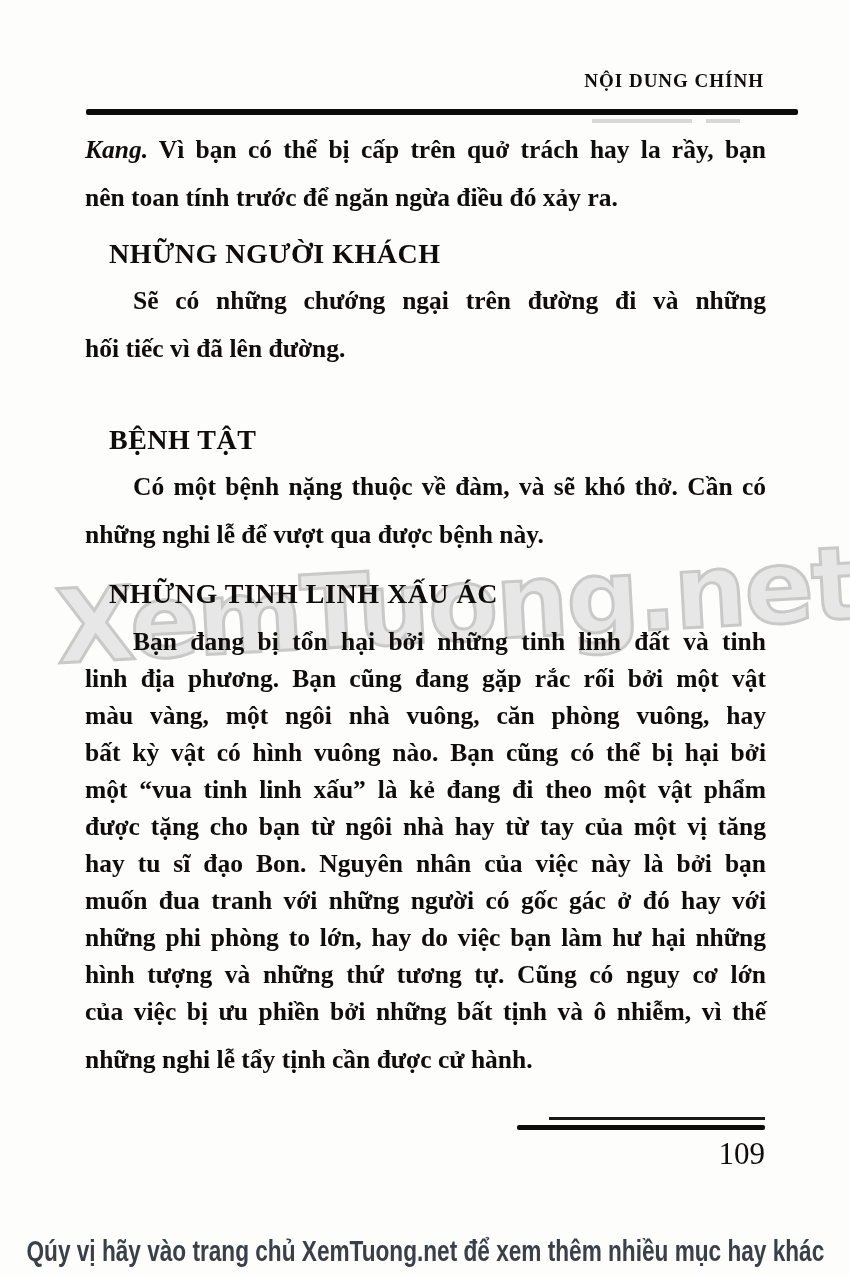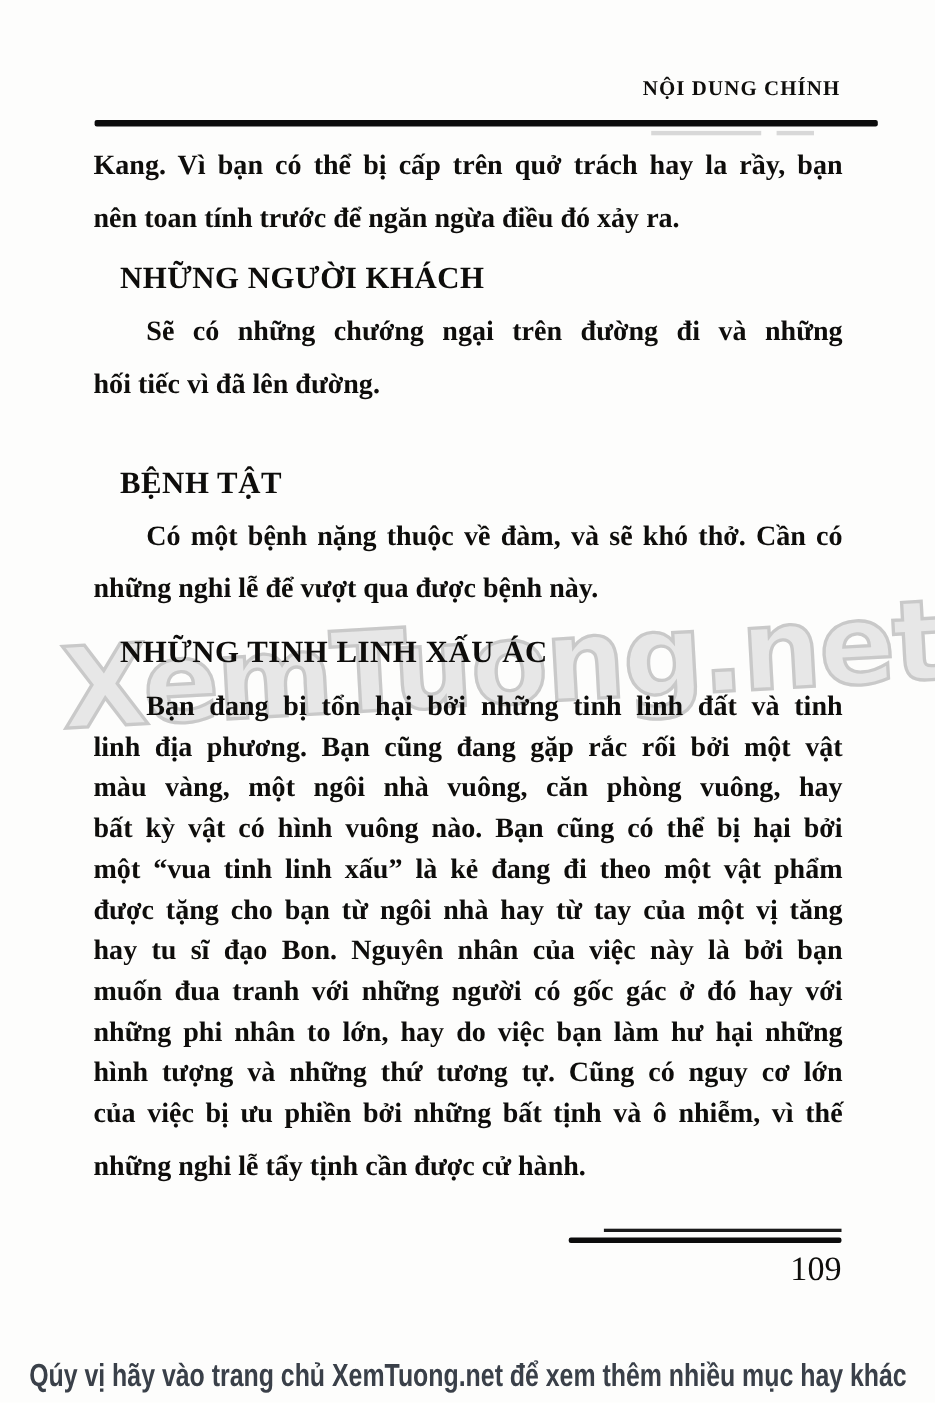--- a/index.html
+++ b/index.html
@@ -49,21 +49,21 @@
     text-align: justify; text-align-last: justify;
   }
   .bodyline.lastline { text-align-last: left; margin-top: 11px; }
   .bodyline.indent { padding-left: 48px; }
   .sec-heading {
     position: absolute; left: 85px; z-index: 2;
     font-size: 28px; font-weight: 700; letter-spacing: .5px;
     white-space: nowrap;
     margin-left: 24px;
   }
-  .italic { }
+  .italic { font-style: italic; }
   
   #pn-rule-thin {
     position: absolute; left: 549px; top: 1117px; width: 216px;
     height: 3px; background: #1a1a1a; z-index: 2;
   }
   #pn-rule-thick {
     position: absolute; left: 517px; top: 1125px; width: 248px;
     height: 5px; background: #0c0c0c; border-radius: 2px; z-index: 2;
   }
   #page-number {
@@ -116,21 +116,21 @@
   <div class="sec-heading" style="top:578px;">NHỮNG TINH LINH XẤU ÁC</div>
   <div class="textblock" style="top:623px;">
       <div class="bodyline indent">Bạn đang bị tổn hại bởi những tinh linh đất và tinh</div>
       <div class="bodyline">linh địa phương. Bạn cũng đang gặp rắc rối bởi một vật</div>
       <div class="bodyline">màu vàng, một ngôi nhà vuông, căn phòng vuông, hay</div>
       <div class="bodyline">bất kỳ vật có hình vuông nào. Bạn cũng có thể bị hại bởi</div>
       <div class="bodyline">một “vua tinh linh xấu” là kẻ đang đi theo một vật phẩm</div>
       <div class="bodyline">được tặng cho bạn từ ngôi nhà hay từ tay của một vị tăng</div>
       <div class="bodyline">hay tu sĩ đạo Bon. Nguyên nhân của việc này là bởi bạn</div>
       <div class="bodyline">muốn đua tranh với những người có gốc gác ở đó hay với</div>
-      <div class="bodyline">những phi nhân to lớn, hay do việc bạn làm hư hại những</div>
+      <div class="bodyline">những phi phòng to lớn, hay do việc bạn làm hư hại những</div>
       <div class="bodyline">hình tượng và những thứ tương tự. Cũng có nguy cơ lớn</div>
       <div class="bodyline">của việc bị ưu phiền bởi những bất tịnh và ô nhiễm, vì thế</div>
       <div class="bodyline lastline">những nghi lễ tẩy tịnh cần được cử hành.</div>
     </div>
 
   <div id="pn-rule-thin"></div>
   <div id="pn-rule-thick"></div>
   <div id="page-number">109</div>
 
   <div id="footer">

